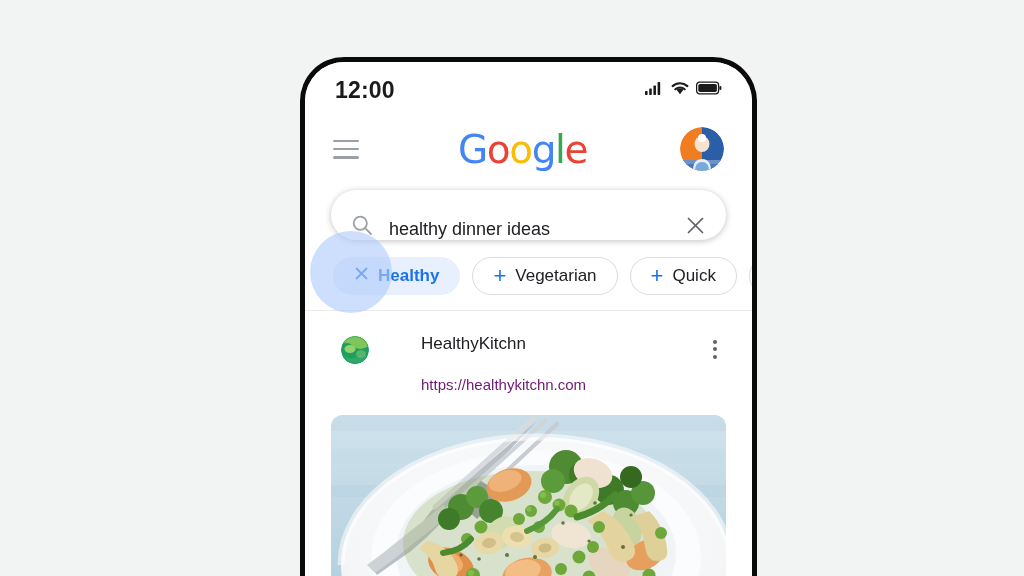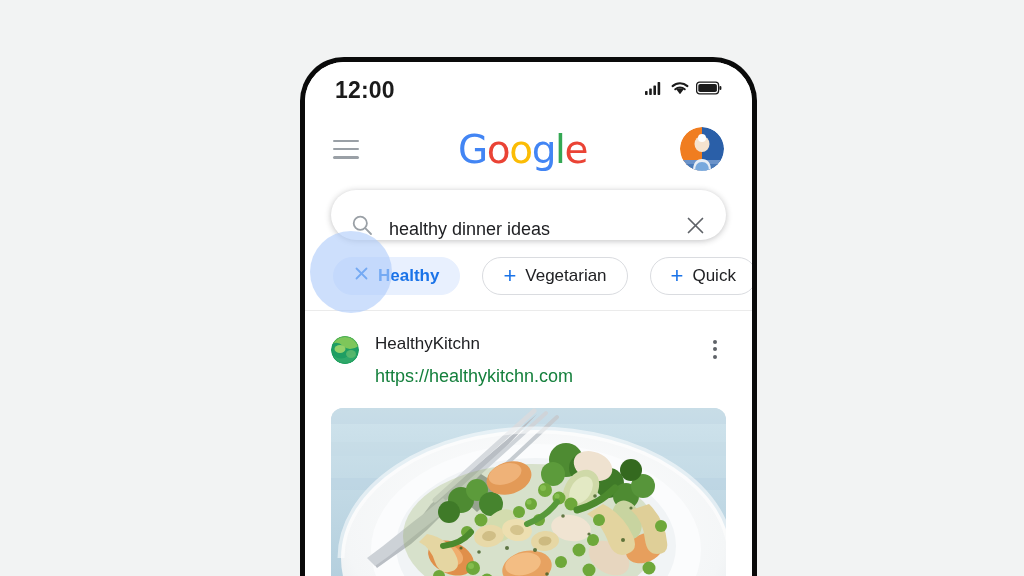--- a/index.html
+++ b/index.html
@@ -125,21 +125,21 @@
     color: #202124;
     margin-left: 16px;
     white-space: nowrap;
     overflow: hidden;
   }
 
   
   .chips-row {
     display: flex;
     align-items: center;
-    gap: 22px;
+    gap: 12px;
     padding: 17px 16px 15px 28px;
     position: relative;
     text-align: right;
   }
   .chip {
     height: 38px;
     border-radius: 20px;
     display: flex;
     align-items: center;
     gap: 9px;
@@ -183,45 +183,46 @@
   .divider {
     height: 1px;
     background: #ebebeb;
     margin: 0;
   }
 
   
   .result-head {
     display: flex;
     align-items: flex-start;
-    padding: 22px 26px 0 26px;
+    padding: 22px 26px 0 36px;
+    gap: 36px;
   }
   .favicon {
     width: 28px;
     height: 28px;
     border-radius: 50%;
     flex-shrink: 0;
     margin-top: 3px;
     overflow: hidden;
   }
   .result-meta {
     margin-left: 16px;
     flex: 1;
     min-width: 0;
   }
   .result-site {
     font-size: 17px;
     color: #202124;
     line-height: 1.35;
   }
   .result-url {
-    font-size: 18px;
-    color: #15803d;
+    font-size: 15px;
+    color: #701a75;
     line-height: 1.35;
-    margin-top: 8px;
+    margin-top: 19px;
   }
   .kebab {
     width: 22px;
     height: 26px;
     display: flex;
     flex-direction: column;
     align-items: center;
     justify-content: center;
     gap: 3.5px;
     cursor: pointer;

